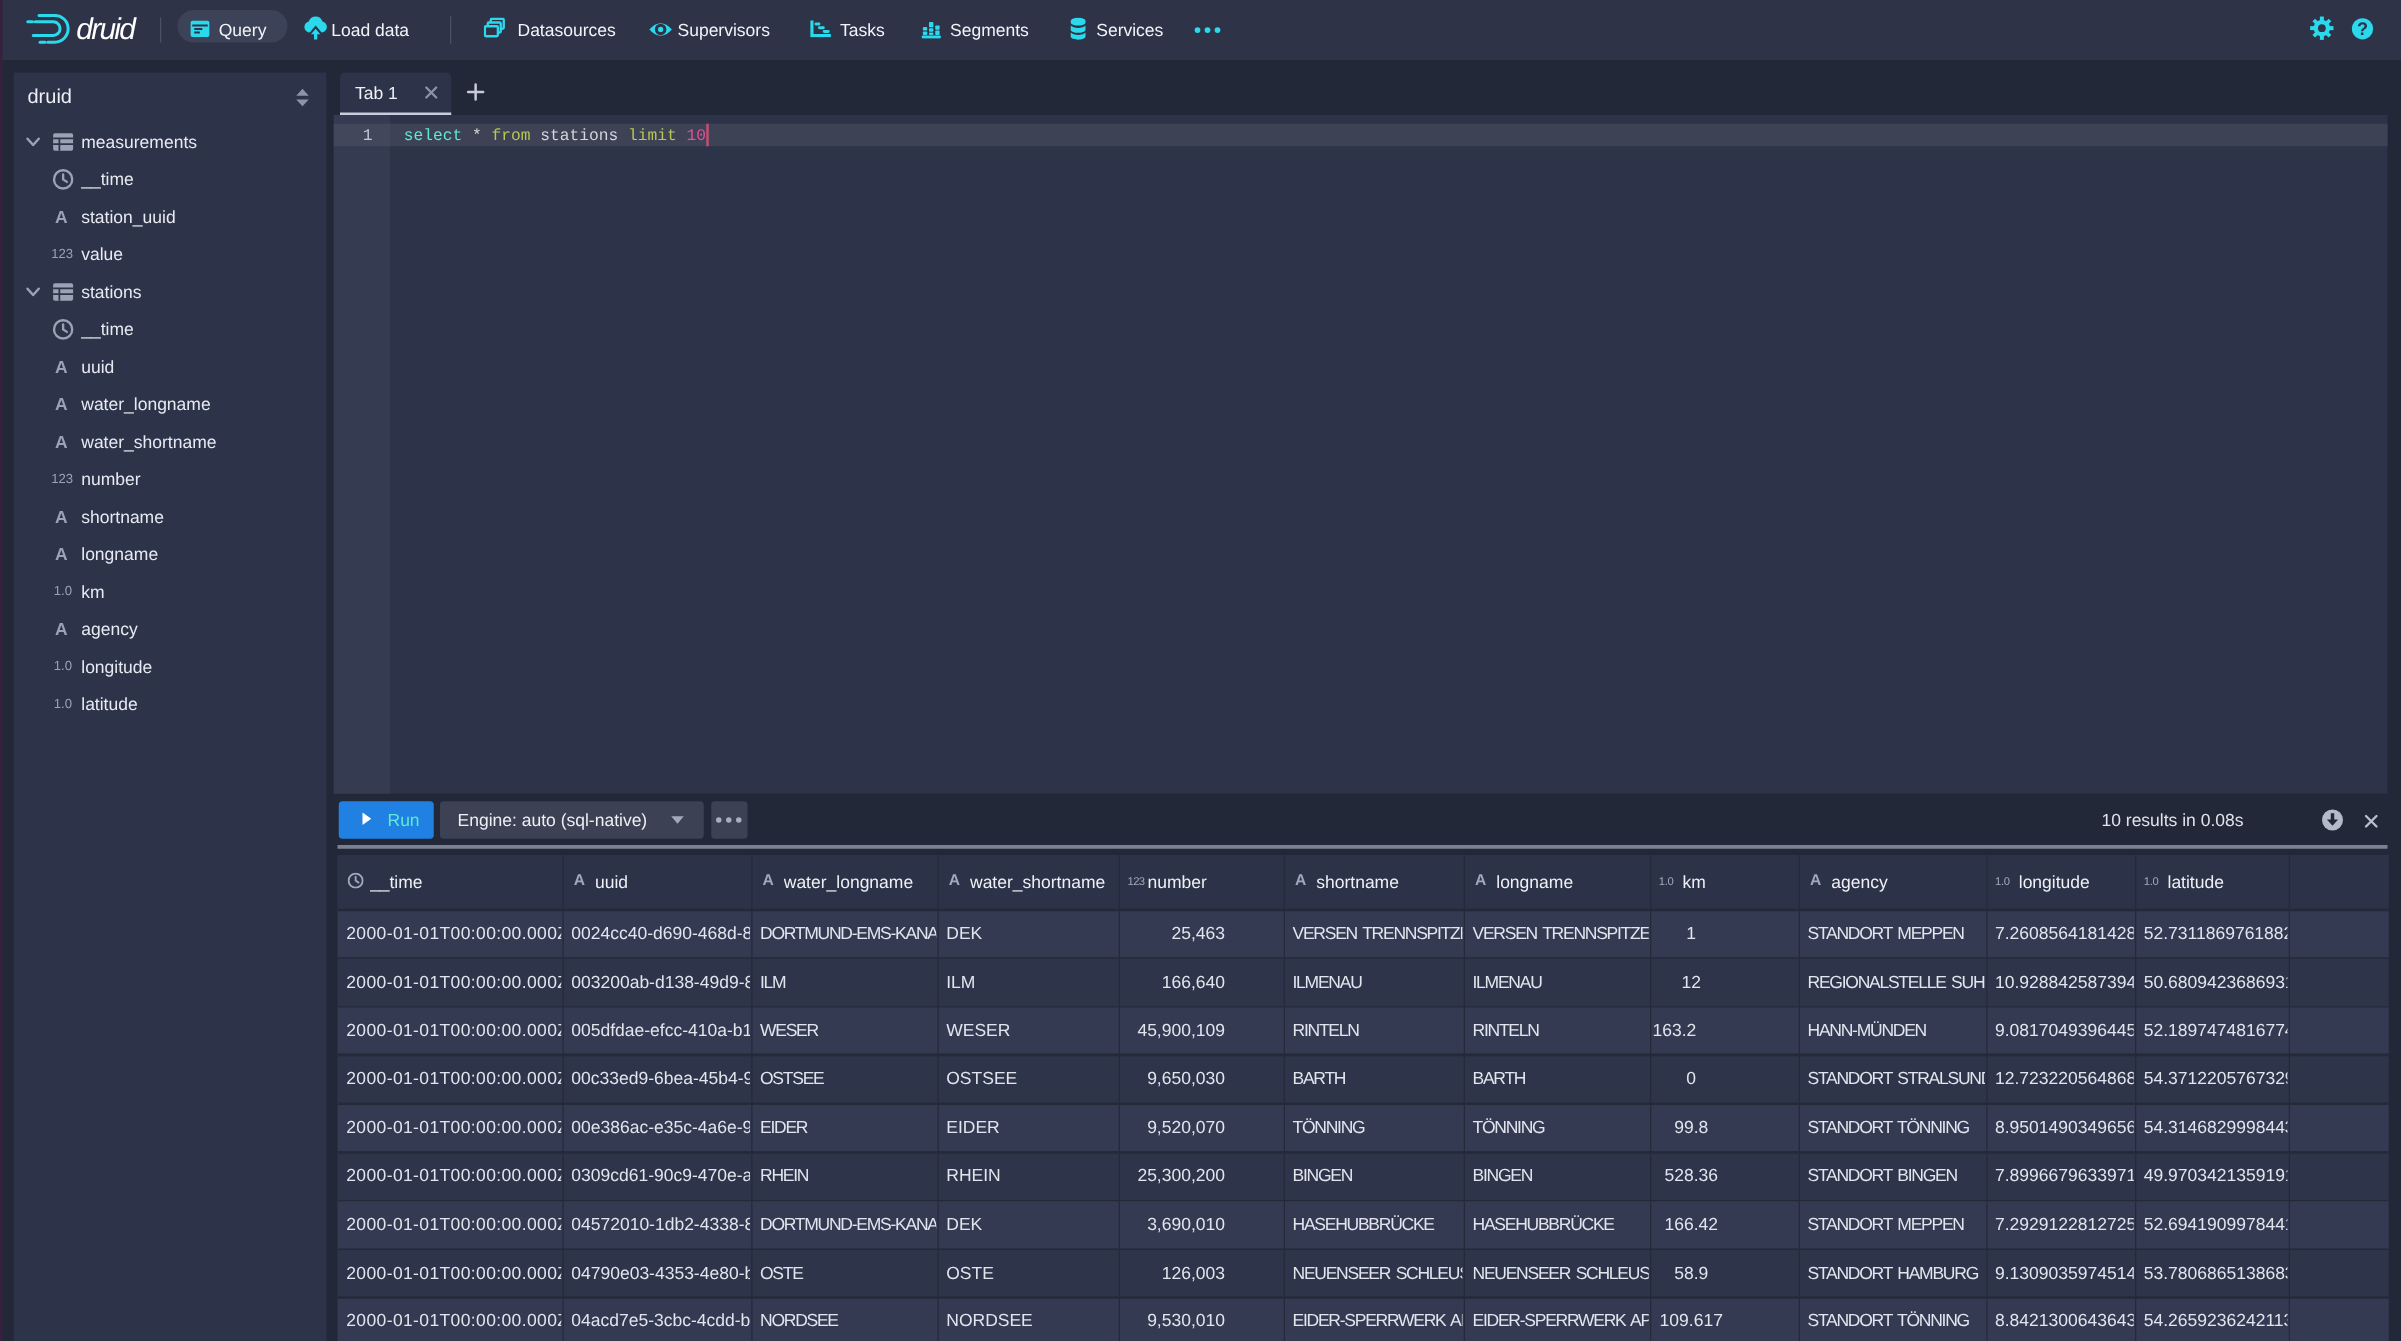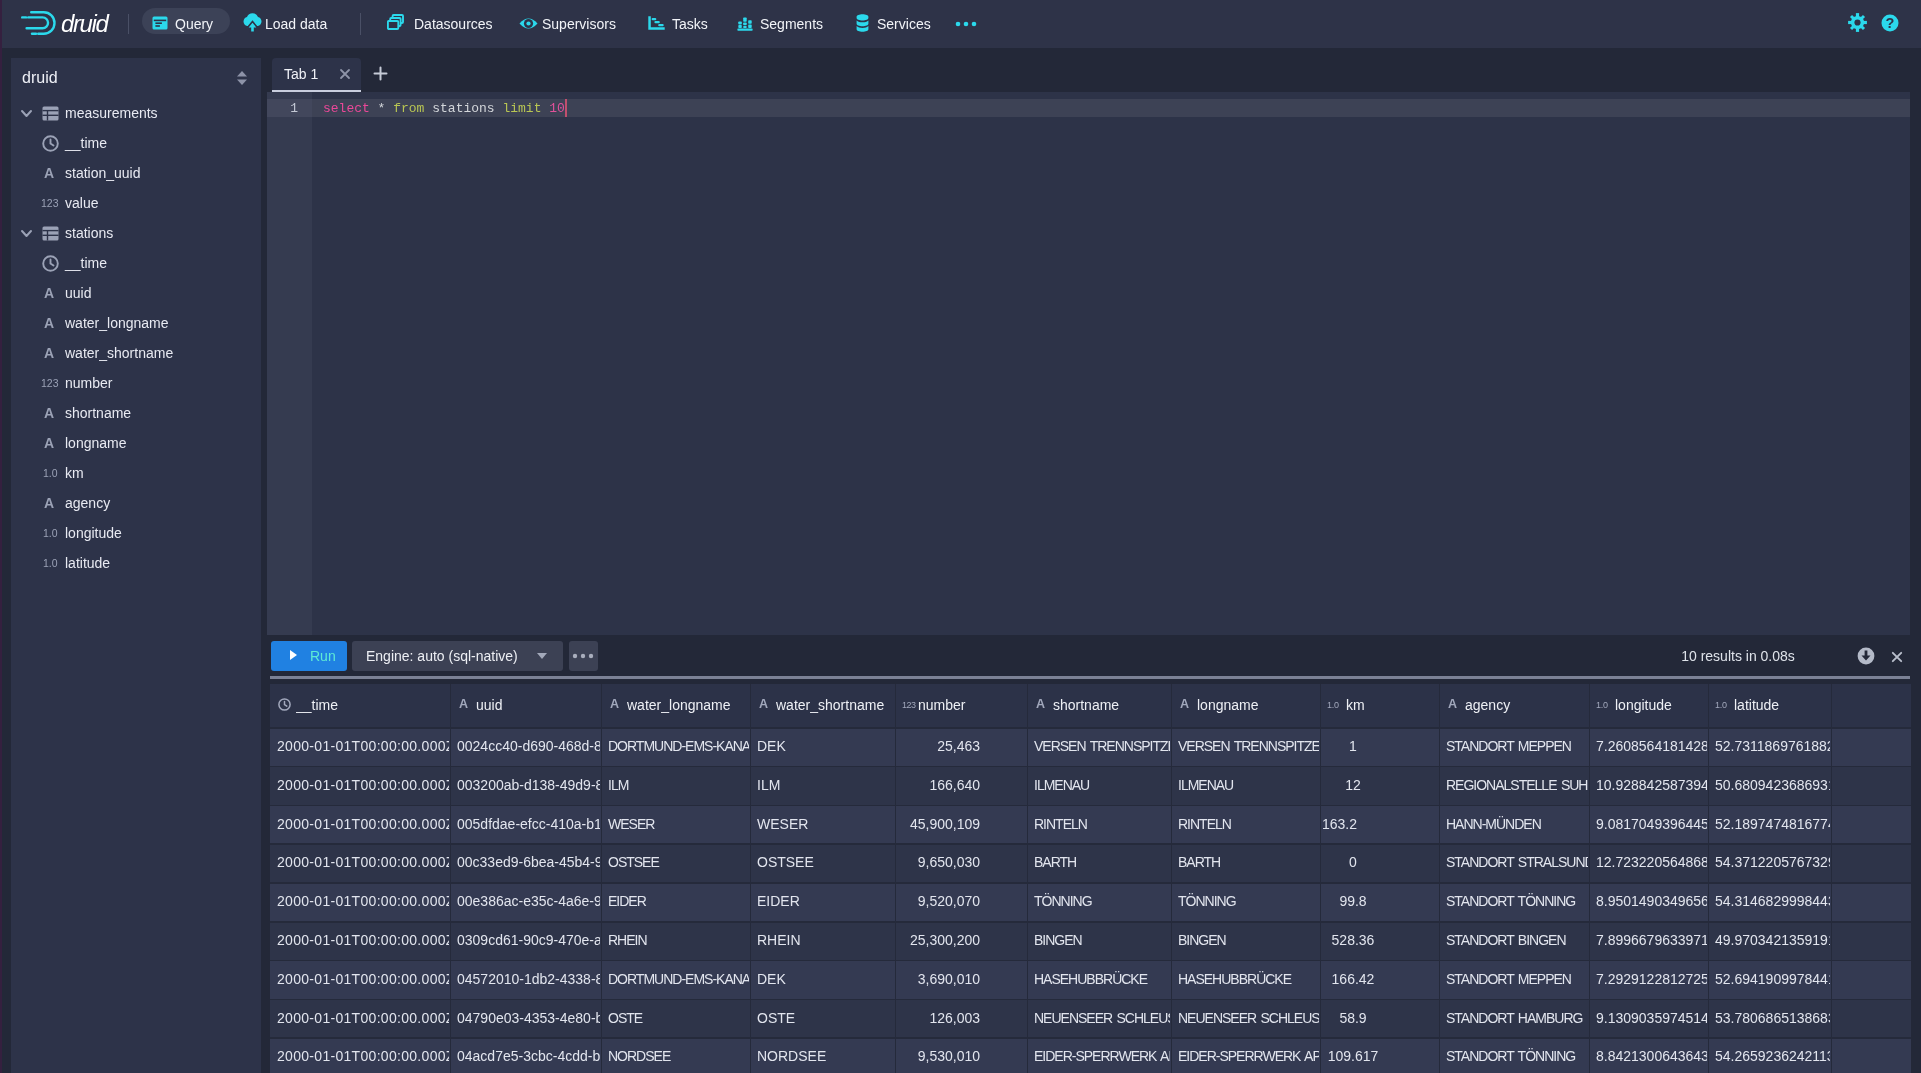--- a/index.html
+++ b/index.html
@@ -221,21 +221,21 @@
   </svg>
 <svg class="abs" style="left:373px;top:66px" width="15" height="15" viewBox="0 0 15 15">
     <path d="M7.5,1.5 V13.5 M1.5,7.5 H13.5" stroke="#c6cbd7" stroke-width="2" stroke-linecap="round"></path>
   </svg>
 <div id="tabline" class="abs"></div>
 <div id="editor" class="abs"></div>
 <div id="gutter" class="abs"></div>
 <div id="galine" class="abs"></div>
 <div id="aline" class="abs"></div>
 <div class="abs code" style="left:267px;top:101px;width:31px;text-align:right;color:#c3c8d4;line-height:15px">1</div>
-<div class="abs code" style="left:323px;top:101px;line-height:15px;white-space:pre"><span style="color:#ec4899">select</span><span style="color:#d3d6da"> * </span><span style="color:#b9c653">from</span><span style="color:#d3d6da"> stations </span><span style="color:#b9c653">limit</span> <span style="color:#e0519a">10</span></div>
+<div class="abs code" style="left:323px;top:101px;line-height:15px;white-space:pre"><span style="color:#5eead4">select</span><span style="color:#d3d6da"> * </span><span style="color:#b9c653">from</span><span style="color:#d3d6da"> stations </span><span style="color:#b9c653">limit</span> <span style="color:#e0519a">10</span></div>
 <div class="abs" style="left:564.5px;top:99px;width:2px;height:18px;background:#c14f6e"></div>
 
 <div id="runbtn" class="btn"></div>
 <svg class="abs" style="left:289px;top:649px" width="9" height="12" viewBox="0 0 9 12">
     <path d="M1,1 L8,6 L1,11 Z" fill="#fff"></path>
   </svg>
 <div class="abs" style="left:310px;top:648px;font-size:14px;color:#5eead4">Run</div>
 <div id="engbtn" class="btn"></div>
 <div class="abs" style="left:366px;top:648px;font-size:14px;color:#edeff4">Engine: auto (sql-native)</div>
 <svg class="abs" style="left:536px;top:652px" width="12" height="8" viewBox="0 0 12 8">

